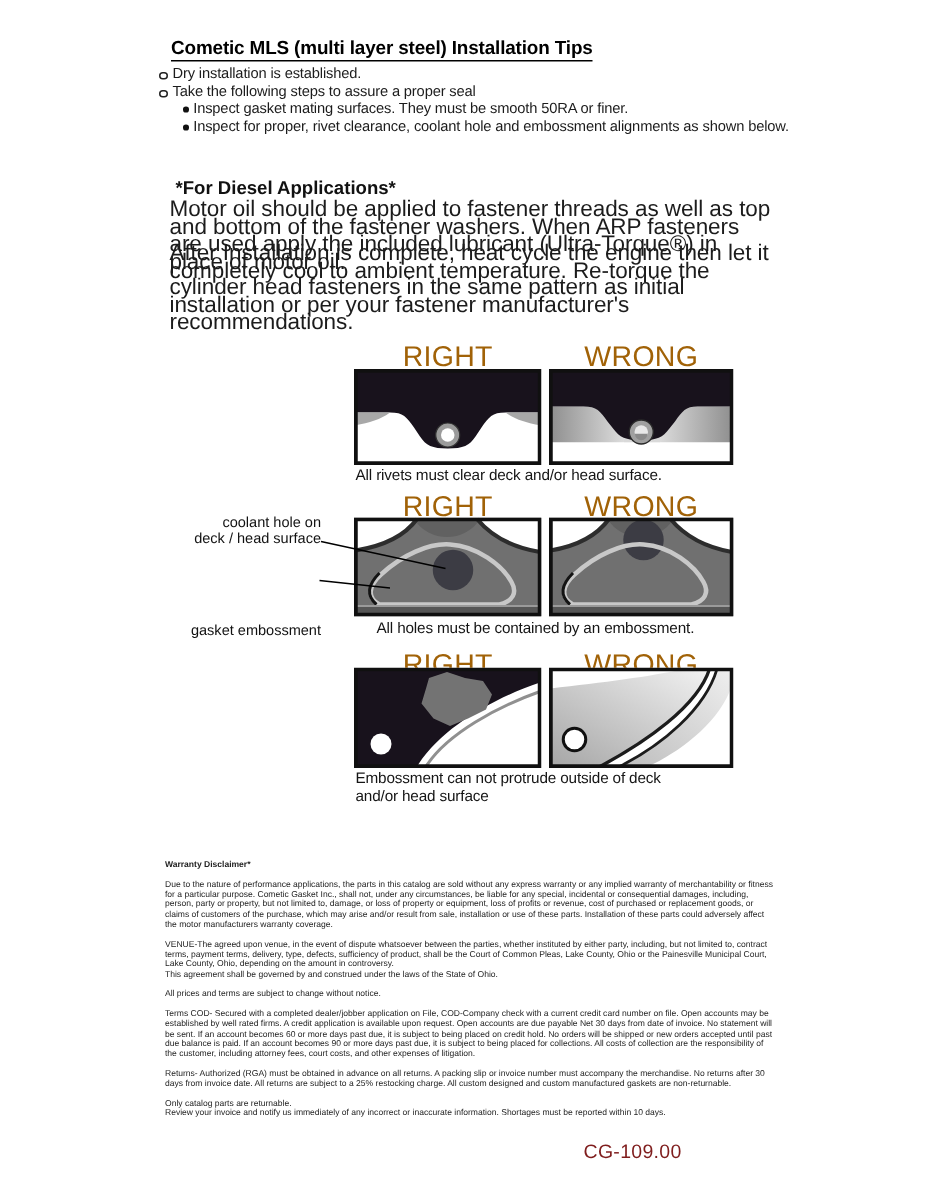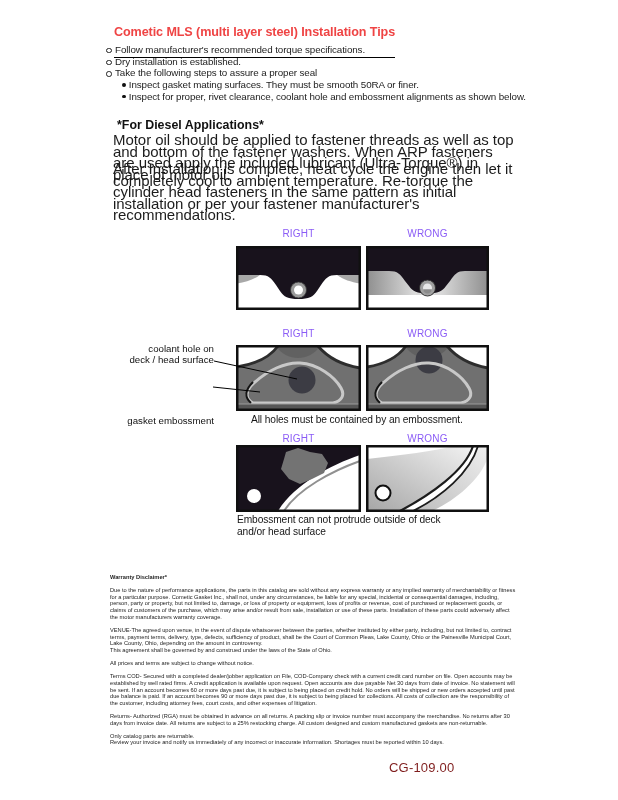--- a/index.html
+++ b/index.html
@@ -1,35 +1,35 @@
 <!DOCTYPE html>
 <html><head>
 <meta charset="utf-8">
 <style>
   html,body{margin:0;padding:0;background:#ffffff;}
   .page{position:relative;width:618px;height:800px;background:#fff;
         font-family:"Liberation Sans",sans-serif;color:#1c1c1c;overflow:hidden;}
 
   #title{position:absolute;left:114px;top:25px;margin:0;font-size:12.6px;font-weight:bold;
-         letter-spacing:-0.1px;border-bottom:1.6px solid #000;padding-bottom:18px;color:#ef4444;}
+         letter-spacing:-0.1px;border-bottom:1.6px solid #000;padding-bottom:1px;color:#000000;}
 
   #tips{position:absolute;left:106px;top:44px;font-size:9.8px;line-height:11.7px;letter-spacing:-0.1px;}
   .tip{display:flex;align-items:flex-start;}
   .ob{width:3.5px;height:3.5px;border:1px solid #222;border-radius:50%;margin:3.8px 3.5px 0 0;flex:none;}
   .sub{margin-left:16px;}
   .fb{width:3.8px;height:3.8px;background:#111;border-radius:50%;margin:3.8px 3px 0 0;flex:none;}
 
   #diesel-heading{position:absolute;left:113px;top:114px;margin:4px;font-size:12.4px;font-weight:bold;color:#111;}
   .bodypara{position:absolute;left:113px;width:402px;font-size:15px;line-height:11.6px;
             letter-spacing:-0.05px;margin:0;}
   #dp1{top:134px;}
   #dp2{top:163px;}
   #dnote{top:204px;}
 
-  .dlabel{position:absolute;width:125px;text-align:center;font-size:10px;letter-spacing:0.2px;color:#8b5cf6;}
+  .dlabel{position:absolute;width:125px;text-align:center;font-size:19px;letter-spacing:0.2px;color:#a16207;}
   .dl-right{left:366px;width:123px;}
   .dl-left{left:236px;}
   #rl1,#wl1{top:228px;}
   #rl2,#wl2{top:328px;}
   #rl3,#wl3{top:433px;}
 
   .dsvg{position:absolute;display:block;}
   #svg1r{left:236px;top:246px;}
   #svg1w{left:366px;top:246px;}
   #svg2r{left:236px;top:345px;}
@@ -56,24 +56,20 @@
   .pre{white-space:pre-line;}
 </style>
 </head>
 <body>
 
 <div class="page">
 
   <h1 id="title">Cometic MLS (multi layer steel) Installation Tips</h1>
 
   <div id="tips">
-    <div class="tip">
-      <span class="ob"></span>
-      <span>Follow manufacturer's recommended torque specifications.</span>
-    </div>
     <div class="tip">
       <span class="ob"></span>
       <span>Dry installation is established.</span>
     </div>
     <div class="tip">
       <span class="ob"></span>
       <span>Take the following steps to assure a proper seal</span>
     </div>
     <div class="tip sub">
       <span class="fb"></span>
@@ -118,20 +114,21 @@
     <rect x="67" y="25" width="55" height="24" fill="url(#g1r)"></rect>
     <rect x="50" y="42" width="24" height="7" fill="#d9d9d9"></rect>
     <path d="M1 1 H122 V25 H99 C91 25 89 28 84 35 L80 40 C76 45.5 72 47.5 61.5 47.5 C51 47.5 47 45.5 43 40 L39 35 C34 28 32 25 23 25 H1 Z" fill="#18121c"></path>
     <rect x="1" y="49" width="121" height="14" fill="#fff"></rect>
     <circle cx="61.5" cy="42" r="8" fill="#a0a0a0" stroke="#2a2a2a" stroke-width="0.9"></circle>
     <circle cx="61.5" cy="42" r="4.5" fill="#e8e8e8"></circle>
     <path d="M57.2 43.2 h8.6 a4.3 4.3 0 0 1 -8.6 0 Z" fill="#8a8a8a"></path>
     <rect x="1.25" y="1.25" width="120.5" height="61.5" fill="none" stroke="#101010" stroke-width="2.5"></rect>
   </svg>
 
+  <div class="caption" id="cap1">All rivets must clear deck and/or head surface.</div>
 
   <div class="dlabel dl-left" id="rl2">RIGHT</div>
   <div class="dlabel dl-right" id="wl2">WRONG</div>
 
   <div class="callout pre" id="callout1">coolant hole on
 deck / head surface</div>
   <div class="callout" id="callout2">gasket embossment</div>
 
   <svg class="dsvg" id="svg2r" width="125" height="66" viewBox="0 0 125 66">
     <rect x="0" y="0" width="125" height="66" fill="#707070"></rect>

